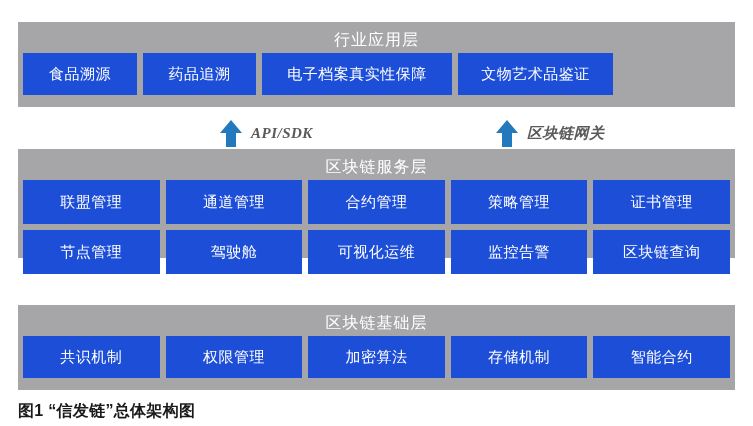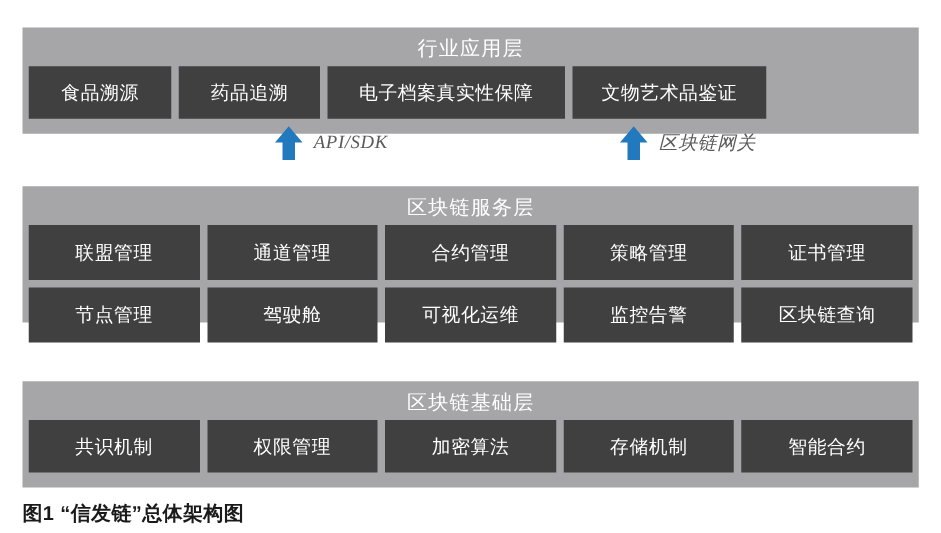--- a/index.html
+++ b/index.html
@@ -44,21 +44,21 @@
 
   .row {
     display: flex;
     gap: 6px;
   }
   .row + .row {
     margin-top: 6px;
   }
 
   .cell {
-    background: #404040;
+    background: #1d4ed8;
     color: #ffffff;
     font-size: 15px;
     display: flex;
     align-items: center;
     justify-content: center;
     box-sizing: border-box;
     letter-spacing: 0.5px;
     white-space: nowrap;
   }
 
@@ -73,23 +73,24 @@
   #layer-app .cell.c0 { flex: 0 0 114px; }
   #layer-app .cell.c1 { flex: 0 0 113px; }
   #layer-app .cell.c2 { flex: 0 0 190px; }
   #layer-app .cell.c3 { flex: 0 0 113px; }
   #layer-app .cell.c4 { flex: 0 0 155px; font-family: Liberation Mono, monospace; }
 
   
   .connector {
     position: absolute;
     left: 18px;
-    top: 99px;
+    top: 118px;
     width: 717px;
     height: 36px;
+    font-weight: bold;
   }
   .conn-item {
     position: absolute;
     display: flex;
     align-items: center;
     gap: 9px;
     top: 2px;
   }
   #conn-api  { left: 202px; }
   #conn-gw   { left: 478px; }

